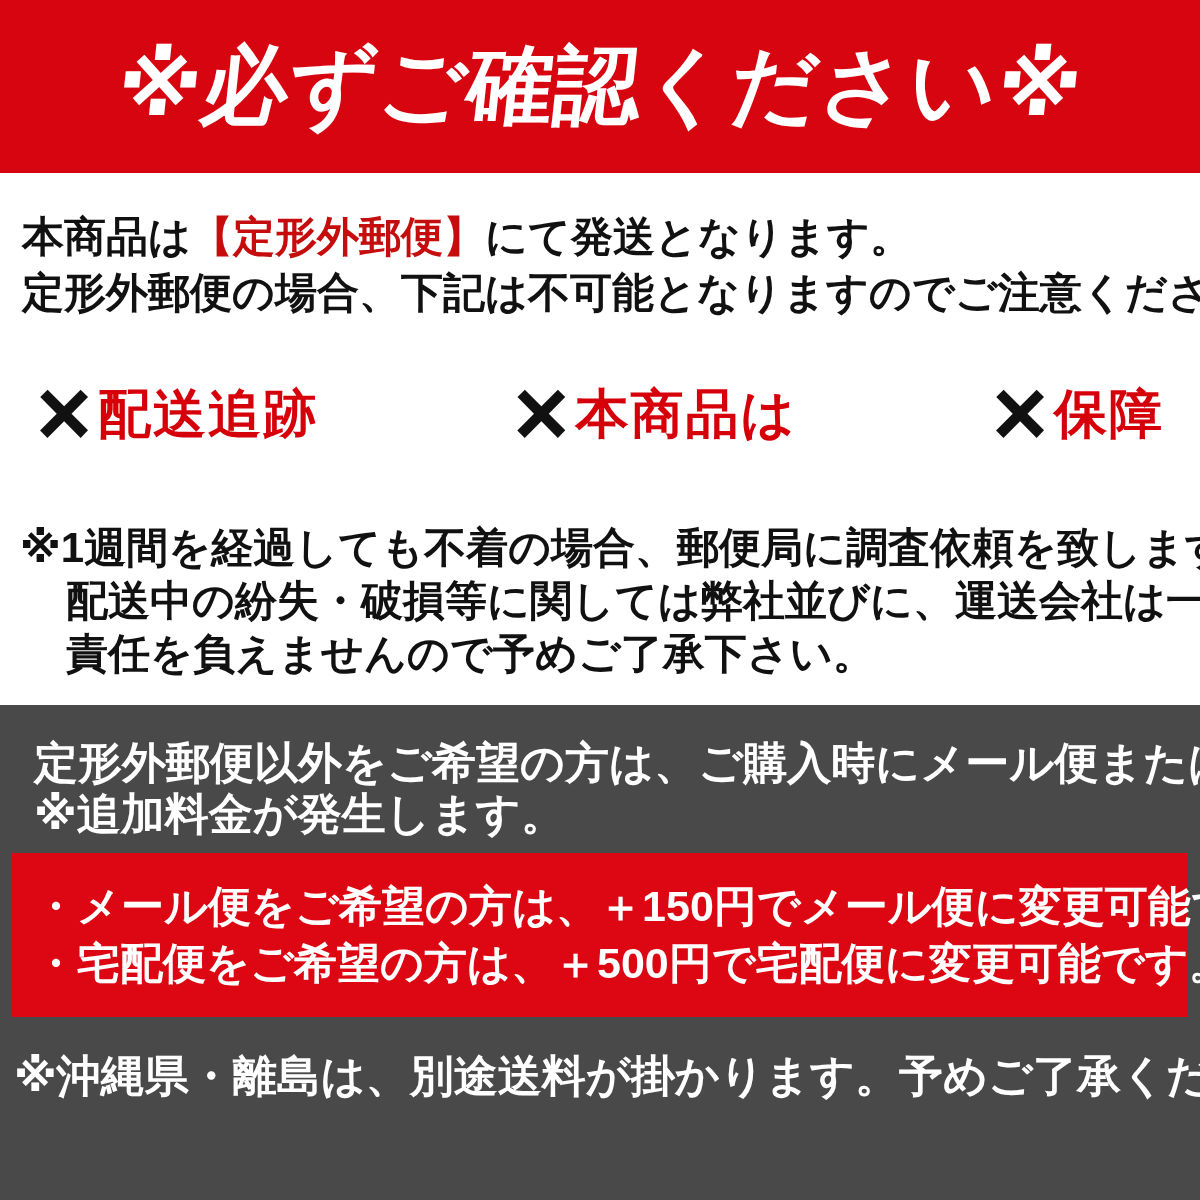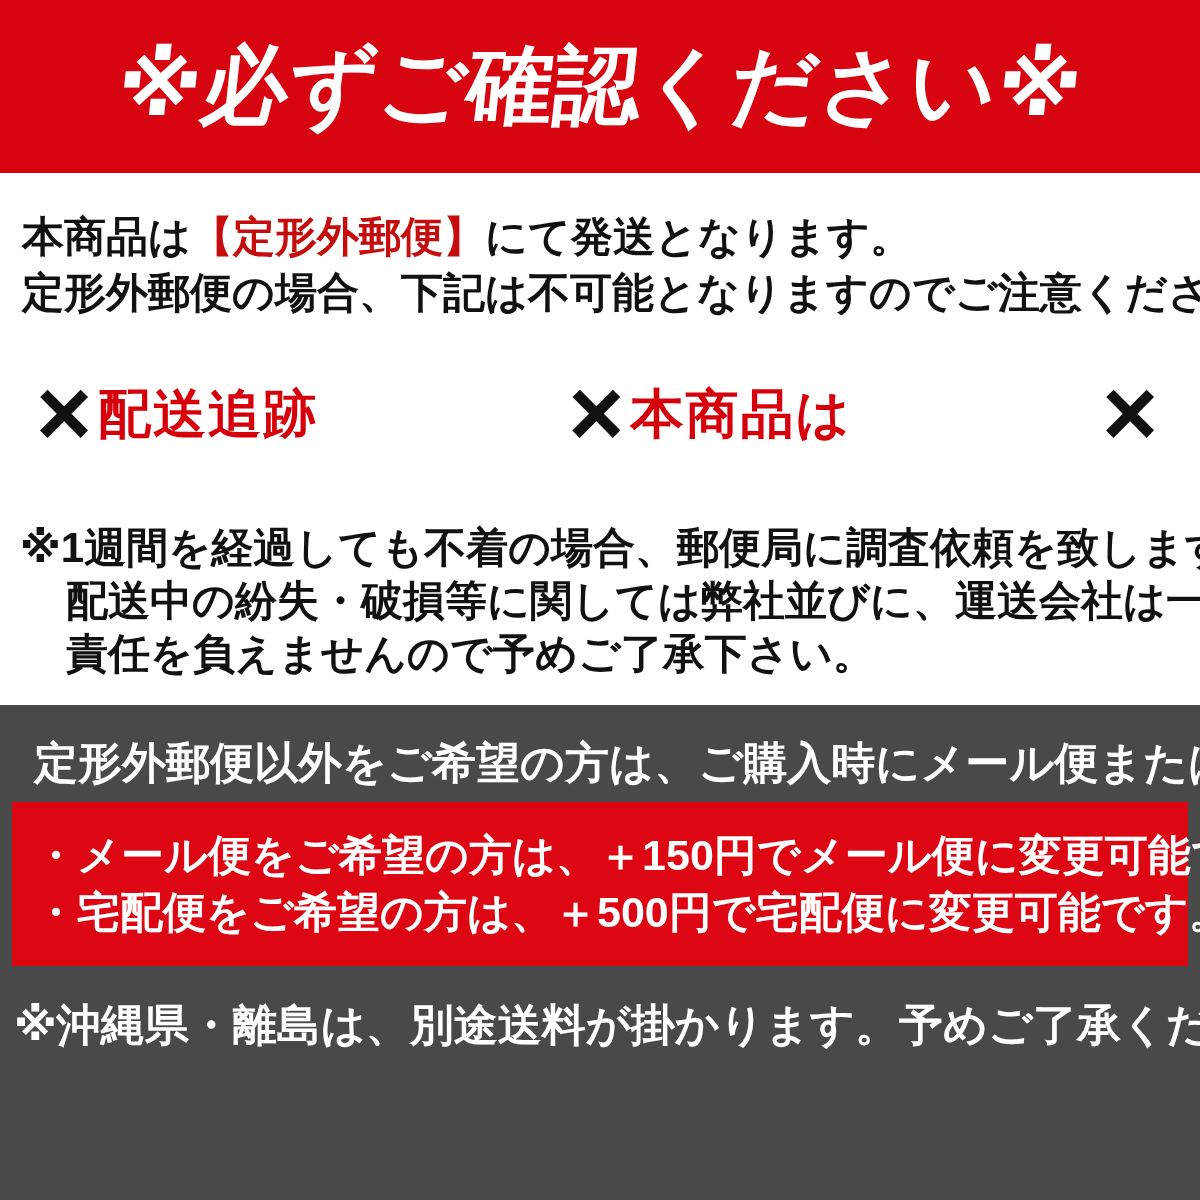--- a/index.html
+++ b/index.html
@@ -117,32 +117,34 @@
     <div class="pitem">
       <span class="cross">×</span>
       <span class="plabel">配送追跡</span>
     </div>
     <div class="pitem">
       <span class="cross">×</span>
       <span class="plabel">本商品は</span>
     </div>
     <div class="pitem">
       <span class="cross">×</span>
+      <span class="plabel">保障</span>
     </div>
   </section>
 
   <section class="disclaimer">
     <p>※1週間を経過しても不着の場合、郵便局に調査依頼を致しますが</p>
     <p class="indent">配送中の紛失・破損等に関しては弊社並びに、運送会社は一切</p>
     <p class="indent">責任を負えませんので予めご了承下さい。</p>
   </section>
 
   <section class="dark">
     <div class="alt-text">
       <p>定形外郵便以外をご希望の方は、ご購入時にメール便または宅</p>
+      <p>※追加料金が発生します。</p>
     </div>
 
     <div class="redbox">
       <p>・メール便をご希望の方は、＋150円でメール便に変更可能です。</p>
       <p>・宅配便をご希望の方は、＋500円で宅配便に変更可能です。</p>
     </div>
 
     <p class="footer-note">※沖縄県・離島は、別途送料が掛かります。予めご了承ください。</p>
   </section>
 

